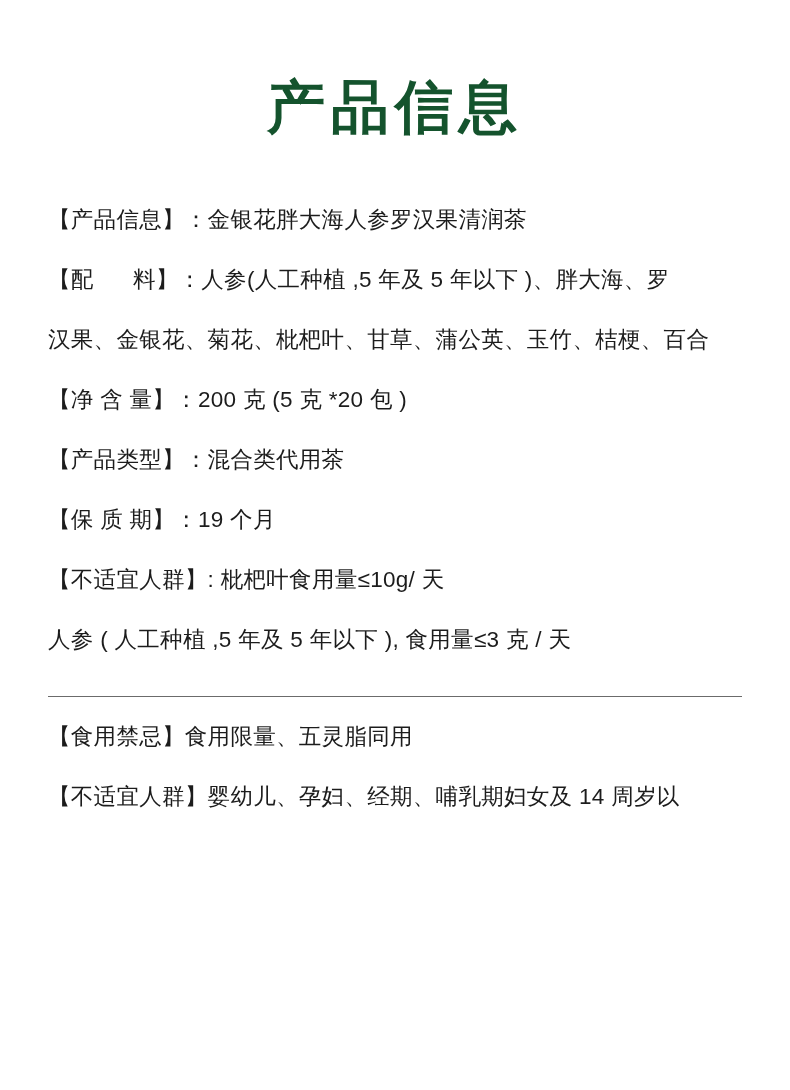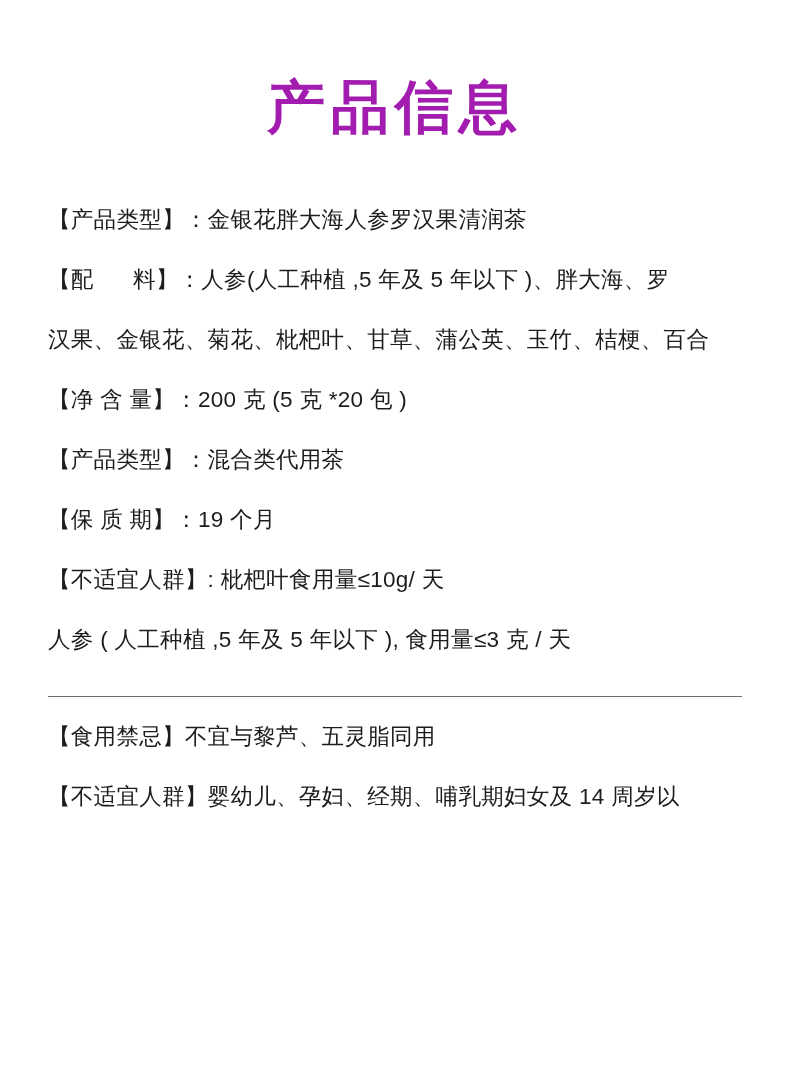--- a/index.html
+++ b/index.html
@@ -16,21 +16,21 @@
   }
   .page {
     width: 790px;
     height: 1090px;
     box-sizing: border-box;
     padding: 0 48px;
     position: relative;
   }
   .title {
     text-align: center;
-    color: #a21caf;
+    color: #14532d;
     font-size: 58px;
     font-weight: bold;
     letter-spacing: 6px;
     margin: 0;
     padding-top: 72px;
     padding-bottom: 6px;
     line-height: 1.2;
   }
   .info-block {
     margin-top: 42px;
@@ -52,30 +52,30 @@
   }
 </style>
 </head>
 <body>
 
 <div class="page">
 
   <h1 class="title">产品信息</h1>
 
   <div class="info-block">
-    <div class="line">【产品类型】：金银花胖大海人参罗汉果清润茶</div>
+    <div class="line">【产品信息】：金银花胖大海人参罗汉果清润茶</div>
     <div class="line">【配      料】：人参(人工种植 ,5 年及 5 年以下 )、胖大海、罗</div>
     <div class="line">汉果、金银花、菊花、枇杷叶、甘草、蒲公英、玉竹、桔梗、百合</div>
     <div class="line">【净 含 量】：200 克 (5 克 *20 包 )</div>
     <div class="line">【产品类型】：混合类代用茶</div>
     <div class="line">【保 质 期】：19 个月</div>
     <div class="line">【不适宜人群】: 枇杷叶食用量≤10g/ 天</div>
     <div class="line">人参 ( 人工种植 ,5 年及 5 年以下 ), 食用量≤3 克 / 天</div>
   </div>
 
   <hr class="divider">
 
   <div class="notes-block">
-    <div class="line">【食用禁忌】不宜与黎芦、五灵脂同用</div>
+    <div class="line">【食用禁忌】食用限量、五灵脂同用</div>
     <div class="line">【不适宜人群】婴幼儿、孕妇、经期、哺乳期妇女及 14 周岁以</div>
   </div>
 
 </div>
 
 </body></html>

